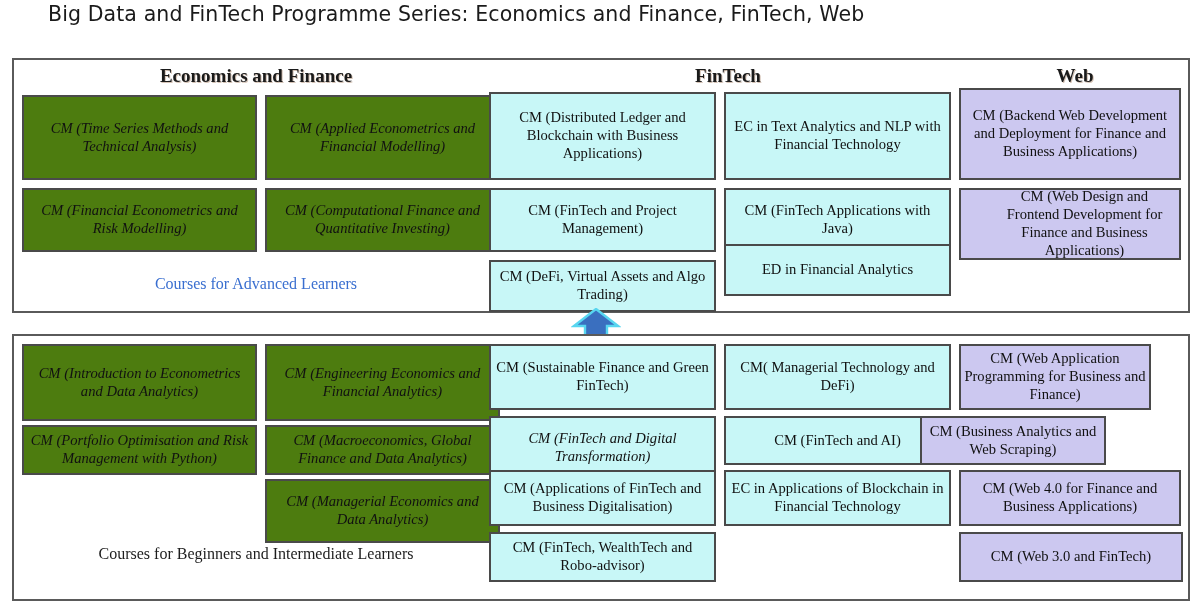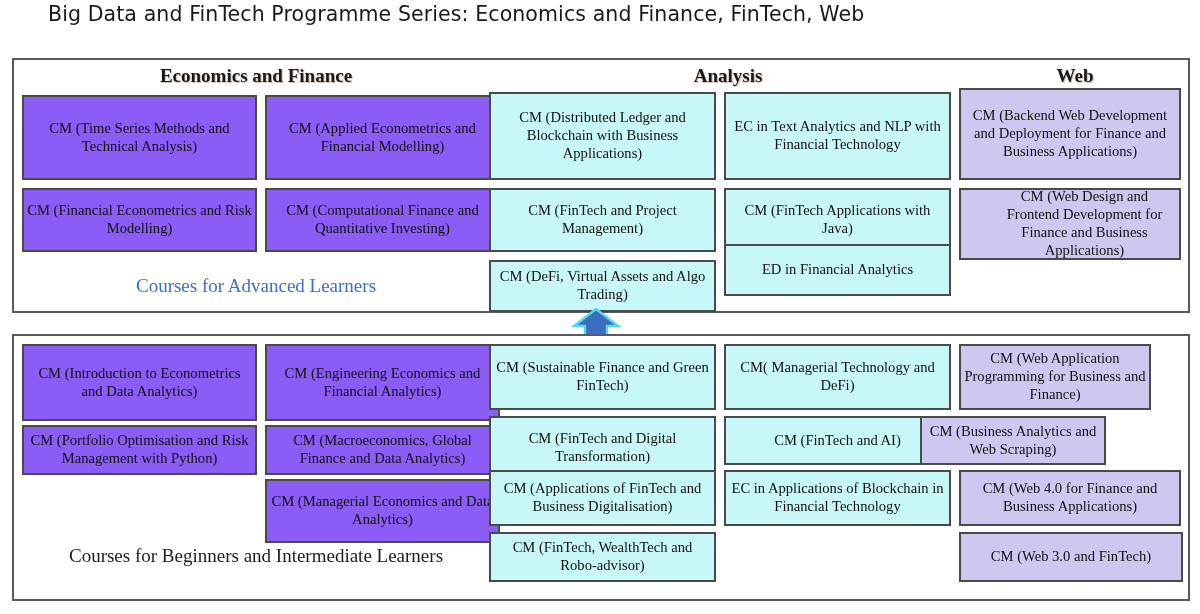--- a/index.html
+++ b/index.html
@@ -71,29 +71,29 @@
     display: flex;
     align-items: center;
     justify-content: center;
     text-align: center;
     font-family: "Liberation Serif", "DejaVu Serif", serif;
     font-size: 14.6px;
     line-height: 1.22;
     color: #111111;
     padding: 1px 3px;
   }
-  .green  { background: #8b5cf6; }
+  .green  { background: #4d7c0f; font-style: italic; }
   .cyan   { background: #c8f7f7; }
   .purple { background: #ccc8f0; }
 
   
   .section-caption {
     position: absolute;
     font-family: "Liberation Serif", "DejaVu Serif", serif;
-    font-size: 19px;
+    font-size: 16px;
     text-align: center;
     white-space: nowrap;
   }
   #caption-advanced {
     left: 8px;
     top: 215px;
     width: 468px;
     color: #3a6fd0;
   }
   #caption-beginner {
@@ -113,21 +113,21 @@
   }
 </style>
 </head>
 <body>
 
 <div id="page-title">Big Data and FinTech Programme Series: Economics and Finance, FinTech, Web</div>
 
 <div class="panel" id="panel-advanced">
 
   <div class="col-header" id="header-econ">Economics and Finance</div>
-  <div class="col-header" id="header-fintech">Analysis</div>
+  <div class="col-header" id="header-fintech">FinTech</div>
   <div class="col-header" id="header-web">Web</div>
 
   <div class="course-box green" style="left:8px;  top:35px;  width:235px; height:85px;">CM (Time Series Methods and Technical Analysis)</div>
   <div class="course-box green" style="left:251px; top:35px;  width:235px; height:85px;">CM (Applied Econometrics and Financial Modelling)</div>
   <div class="course-box green" style="left:8px;  top:128px; width:235px; height:64px;">CM (Financial Econometrics and Risk Modelling)</div>
   <div class="course-box green" style="left:251px; top:128px; width:235px; height:64px;">CM (Computational Finance and Quantitative Investing)</div>
 
   <div class="course-box cyan" style="left:475px; top:32px;  width:227px; height:88px;">CM (Distributed Ledger and Blockchain with Business Applications)</div>
   <div class="course-box cyan" style="left:710px; top:32px;  width:227px; height:88px;">EC in Text Analytics and NLP with Financial Technology</div>
   <div class="course-box cyan" style="left:475px; top:128px; width:227px; height:64px;">CM (FinTech and Project Management)</div>
@@ -148,21 +148,21 @@
 <div class="panel" id="panel-beginner">
 
   <div class="course-box green" style="left:8px;  top:8px;   width:235px; height:77px;">CM (Introduction to Econometrics and Data Analytics)</div>
   <div class="course-box green" style="left:251px; top:8px;   width:235px; height:77px;">CM (Engineering Economics and Financial Analytics)</div>
   <div class="course-box green" style="left:8px;  top:89px;  width:235px; height:50px;">CM (Portfolio Optimisation and Risk Management with Python)</div>
   <div class="course-box green" style="left:251px; top:89px;  width:235px; height:50px;">CM (Macroeconomics, Global Finance and Data Analytics)</div>
   <div class="course-box green" style="left:251px; top:143px; width:235px; height:64px;">CM (Managerial Economics and Data Analytics)</div>
 
   <div class="course-box cyan" style="left:475px; top:8px;   width:227px; height:66px;">CM (Sustainable Finance and Green FinTech)</div>
   <div class="course-box cyan" style="left:710px; top:8px;   width:227px; height:66px;">CM( Managerial Technology and DeFi)</div>
-  <div class="course-box cyan" style="left:475px; top:80px;  width:227px; height:63px;">CM (FinTech and Digital Transformation)</div>
+  <div class="course-box cyan" style="left:475px; top:80px;  width:227px; height:63px;font-style:italic;">CM (FinTech and Digital Transformation)</div>
   <div class="course-box cyan" style="left:710px; top:80px;  width:227px; height:49px;">CM (FinTech and AI)</div>
   <div class="course-box cyan" style="left:475px; top:134px; width:227px; height:56px;">CM (Applications of FinTech and Business Digitalisation)</div>
   <div class="course-box cyan" style="left:710px; top:134px; width:227px; height:56px;">EC in Applications of Blockchain in Financial Technology</div>
   <div class="course-box cyan" style="left:475px; top:196px; width:227px; height:50px;">CM (FinTech, WealthTech and Robo-advisor)</div>
 
   <div class="course-box purple" style="left:945px; top:8px;   width:192px; height:66px;">CM (Web Application Programming for Business and Finance)</div>
   <div class="course-box purple" style="left:906px; top:80px;  width:186px; height:49px;">CM (Business Analytics and Web Scraping)</div>
   <div class="course-box purple" style="left:945px; top:134px; width:222px; height:56px;">CM (Web 4.0 for Finance and Business Applications)</div>
   <div class="course-box purple" style="left:945px; top:196px; width:224px; height:50px;">CM (Web 3.0 and FinTech)</div>
 

